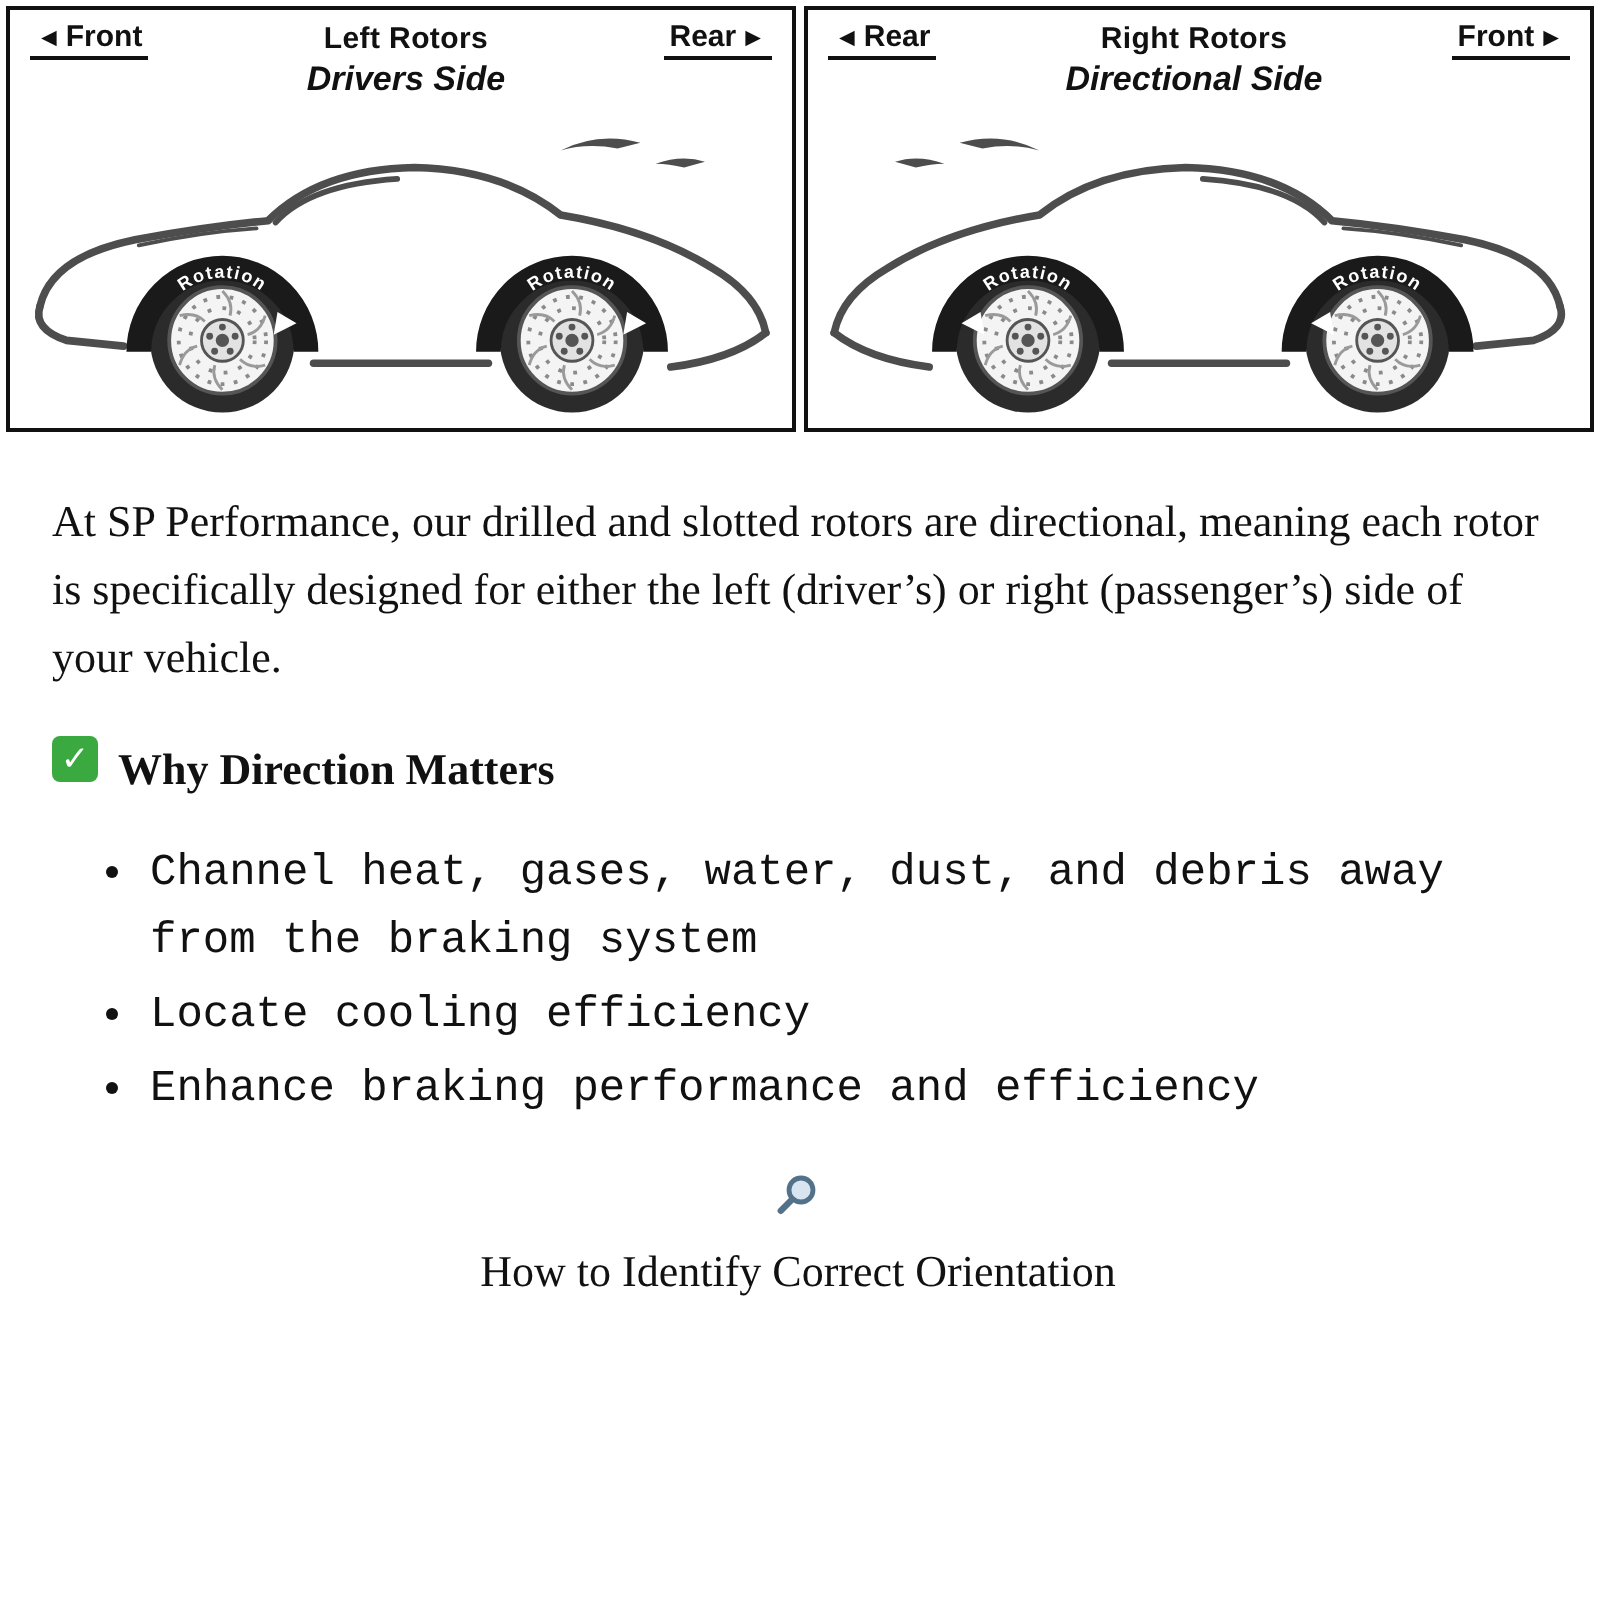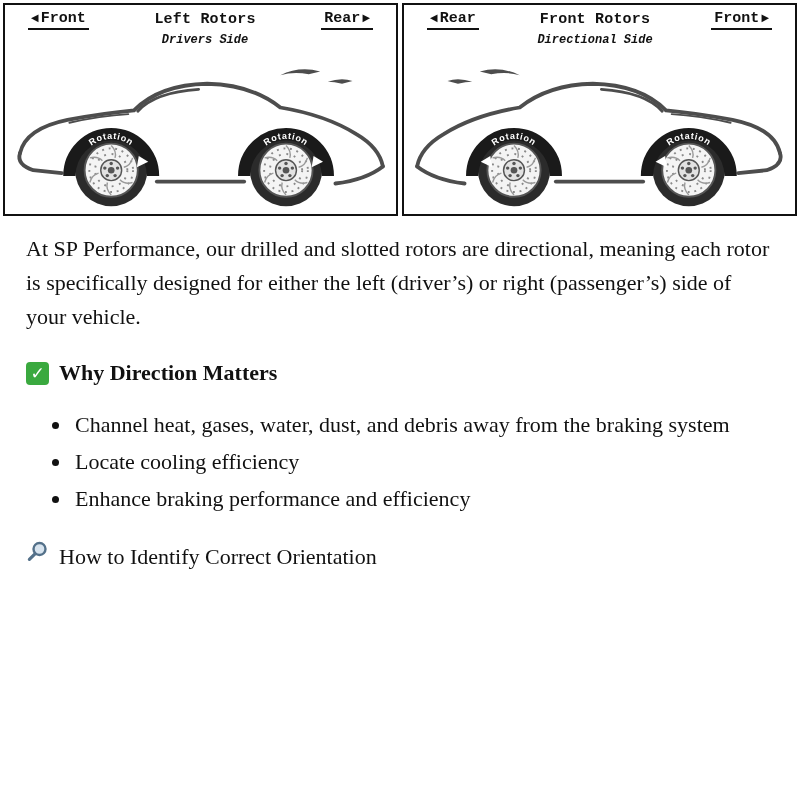--- a/index.html
+++ b/index.html
@@ -7,55 +7,55 @@
   body {
     width:800px; height:800px; overflow:hidden;
     font-family:"Liberation Serif", serif; color:#111;
   }
 
   
   .diagram { display:flex; gap:4px; padding:3px 3px 0 3px; height:216px; }
   .panel { position:relative; flex:1; border:2px solid #111; background:#fff; overflow:hidden; }
   .panel-header {
     position:absolute; top:5px; left:0; right:0; z-index:2;
-    display:flex; justify-content:space-between; align-items:flex-start; padding:0 23px;
-    font-family:Liberation Mono, monospace;
+    display:flex; justify-content:space-between; align-items:flex-start; padding:0 10px;
+    font-family:Liberation Sans, sans-serif;
   }
   .dir-label {
     font-weight:bold; font-size:15px; line-height:18px;
     border-bottom:2px solid #111; padding:0 3px 0 3px; white-space:nowrap;
   }
   .arr-l::before { content:"◄"; font-size:13px; margin-right:2px; }
   .arr-r::after  { content:"►"; font-size:13px; margin-left:2px; }
   .panel-title-block { text-align:center; margin-top:-2px; }
   .panel-title { font-weight:bold; font-size:15px; line-height:24px; letter-spacing:0.2px; }
-  .panel-subtitle { font-weight:bold; font-style:italic; font-size:12px; line-height:16px; }
+  .panel-subtitle { font-weight:bold; font-style:italic; font-size:17px; line-height:16px; }
   svg.car { position:absolute; left:0; bottom:2px; width:100%; height:152px; }
   .rot-text { fill:#fff; font-family:"Liberation Sans", sans-serif; font-weight:bold; font-size:9.5px; letter-spacing:0.8px; }
 
   
   .content { padding:16px 28px 0 26px; font-size:22px; line-height:34px; }
-  .content p { margin:0 0 14px 0; max-width:750px; }
+  .content p { margin:12px 0 14px 0; max-width:750px; }
   .sec-h2 {
-    display:flex; align-items:center; gap:10px;
+    display:flex; align-items:flex-start; gap:10px;
     font-size:22px; font-weight:bold; margin:22px 0 18px 0;
   }
   .sec-h3 {
-    display:flex; gap:9px;
-    font-size:22px; font-weight:normal; margin:24px 0 16px 0;
+    display:flex; align-items:center; gap:9px;
+    font-size:22px; font-weight:normal; margin:24px 0 16px 0;flex-direction:column;
   }
   .check-icon {
     width:23px; height:23px; flex:0 0 auto;
     background:#3aa93f; border-radius:4px;
     display:inline-flex; align-items:center; justify-content:center;
     color:#fff; font-family:"DejaVu Sans", sans-serif; font-size:17px; font-weight:bold;
   }
   .check-icon::before { content:"✓"; }
   .mag-icon { width:24px; height:24px; flex:0 0 auto; }
-  ul.blist { margin:0 0 18px 46px; max-width:680px; }
+  ul.blist { margin:0 0 18px 46px; max-width:680px;font-family:Liberation Mono, monospace; }
   ul.blist li { margin:0 0 3px 0; padding-left:3px; }
 </style>
 </head>
 <body>
 
 <svg width="0" height="0" style="position:absolute" aria-hidden="true">
   <defs>
     <g id="carbody" fill="none" stroke="#4d4d4d" stroke-width="4" stroke-linecap="round">
       <path d="M8 98 Q14 72 58 63 Q96 56 128 53 Q155 26 205 25 Q252 26 282 50 Q330 58 362 78 Q386 92 390 112"></path>
       <path d="M8 98 Q4 110 22 116 L52 119"></path>
@@ -112,21 +112,21 @@
       <path id="rotLb" d="M 255 116 A 33 33 0 0 1 321 116" fill="none"></path>
       <text class="rot-text"><textPath href="#rotLb" startOffset="50%" text-anchor="middle">Rotation</textPath></text>
       <path d="M 317 101 l 10 6 l -12 6 z" fill="#fff"></path>
     </svg>
   </div>
 
   <div class="panel">
     <div class="panel-header">
       <span class="dir-label arr-l"><span>Rear</span></span>
       <span class="panel-title-block">
-        <div class="panel-title">Front Rotors</div>
+        <div class="panel-title">Right Rotors</div>
         <div class="panel-subtitle">Directional Side</div>
       </span>
       <span class="dir-label arr-r"><span>Front</span></span>
     </div>
     <svg class="car" viewBox="0 0 396 160" preserveAspectRatio="xMidYMax meet">
       <use href="#carbody" transform="translate(396,0) scale(-1,1)"></use>
       <use href="#wheel" x="108" y="116"></use>
       <use href="#wheel" x="292" y="116"></use>
       <path id="rotRa" d="M 75 116 A 33 33 0 0 1 141 116" fill="none"></path>
       <text class="rot-text"><textPath href="#rotRa" startOffset="50%" text-anchor="middle">Rotation</textPath></text>

